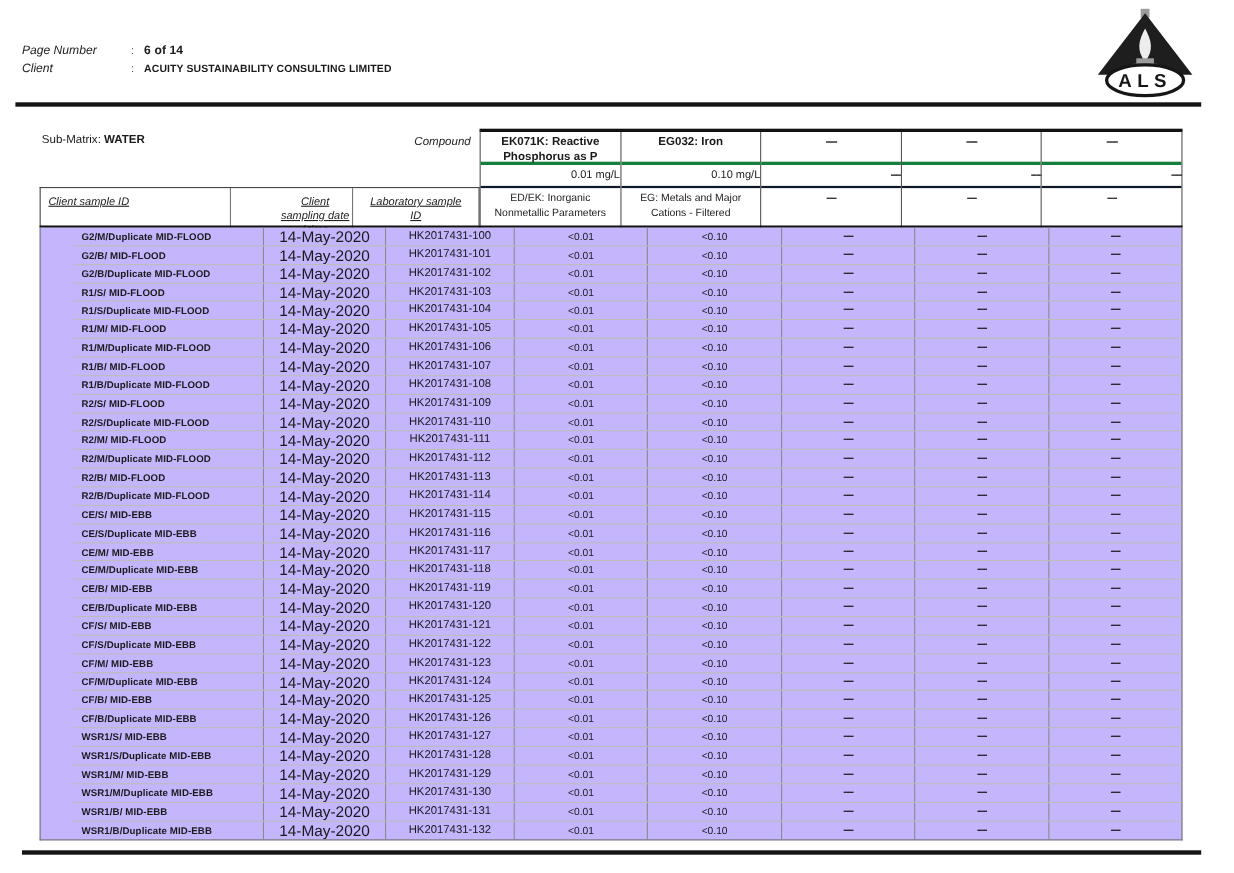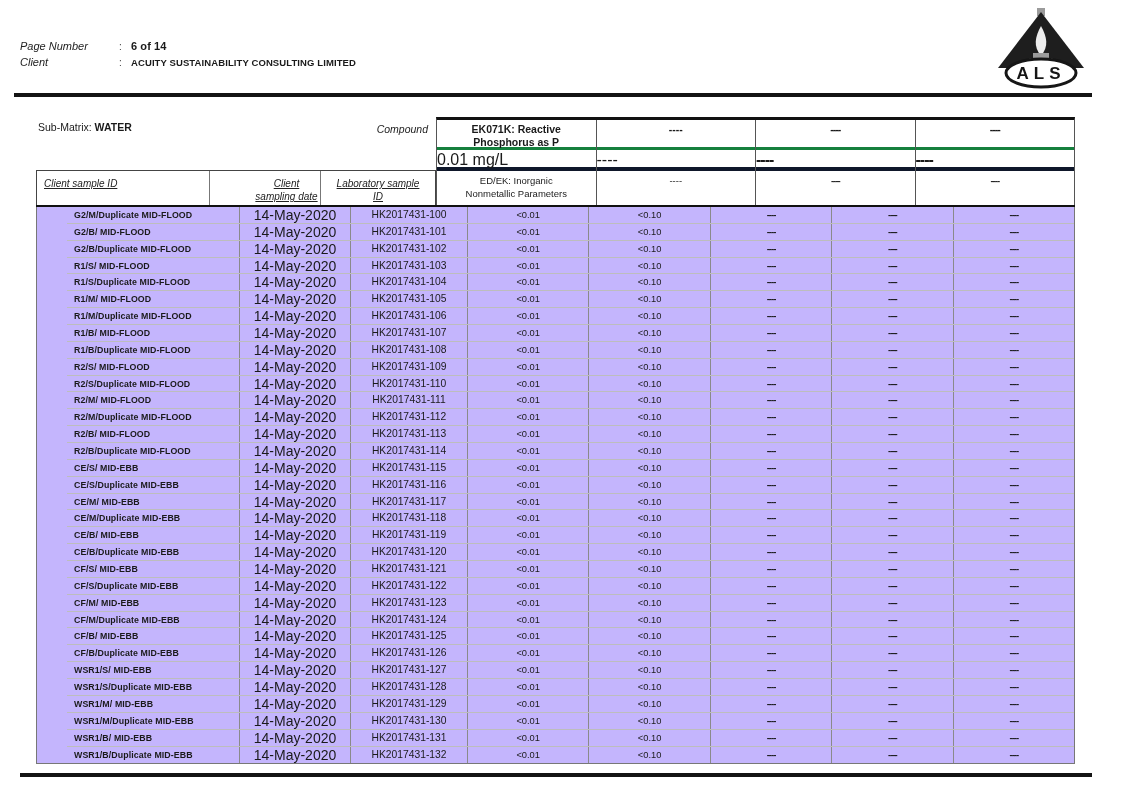--- a/index.html
+++ b/index.html
@@ -28,22 +28,22 @@
   
   .compound-box{
     position:absolute;left:436px;top:117px;width:639px;height:90px;display:flex;
     border-top:3px solid #111;border-left:1px solid #555;border-right:1px solid #555;
     box-sizing:border-box;
   }
   .cmp-col{flex:1;display:flex;flex-direction:column;box-sizing:border-box;min-width:0;}
   .cmp-col + .cmp-col{border-left:1px solid #555;}
   .cmp-name{height:30px;box-sizing:border-box;border-bottom:3px solid #15803d;
     font-weight:bold;font-size:10.5px;line-height:13px;padding-top:3px;text-align:center;white-space:pre-line;}
-  .cmp-lor{height:21px;box-sizing:border-box;border-bottom:4px solid #0f172a;
-    font-size:16px;line-height:19px;text-align:left;}
+  .cmp-lor{height:21px;box-sizing:border-box;border-bottom:2px solid #0f172a;
+    font-size:10px;line-height:19px;text-align:right;}
   .cmp-method{flex:1;font-size:9.5px;line-height:12.5px;padding-top:4px;text-align:center;white-space:pre-line;color:#222;}
   
   .idhdr-box{
     position:absolute;left:36px;top:170px;width:400px;height:37px;display:flex;
     border:1px solid #444;border-bottom:none;box-sizing:border-box;
     font-style:italic;font-size:10px;color:#222;text-decoration:underline;
   }
   .idh-cell{box-sizing:border-box;padding-top:6px;text-align:center;white-space:pre-line;line-height:13px;min-width:0;}
   .idh-cell + .idh-cell{border-left:1px solid #777;}
   .idh-cell:nth-of-type(1){width:172px;text-align:left;padding-left:7px;}
@@ -110,20 +110,26 @@
   <div class="compound-box">
 
       <div class="cmp-col">
         <div class="cmp-name">EK071K: Reactive
 Phosphorus as P</div>
         <div class="cmp-lor">0.01 mg/L</div>
         <div class="cmp-method">ED/EK: Inorganic
 Nonmetallic Parameters</div>
       </div>
 
+      <div class="cmp-col">
+        <div class="cmp-name">EG032: Iron</div>
+        <div class="cmp-lor">0.10 mg/L</div>
+        <div class="cmp-method">EG: Metals and Major
+Cations - Filtered</div>
+      </div>
 
       <div class="cmp-col">
         <div class="cmp-name">----</div>
         <div class="cmp-lor">----</div>
         <div class="cmp-method">----</div>
       </div>
 
       <div class="cmp-col">
         <div class="cmp-name">----</div>
         <div class="cmp-lor">----</div>

